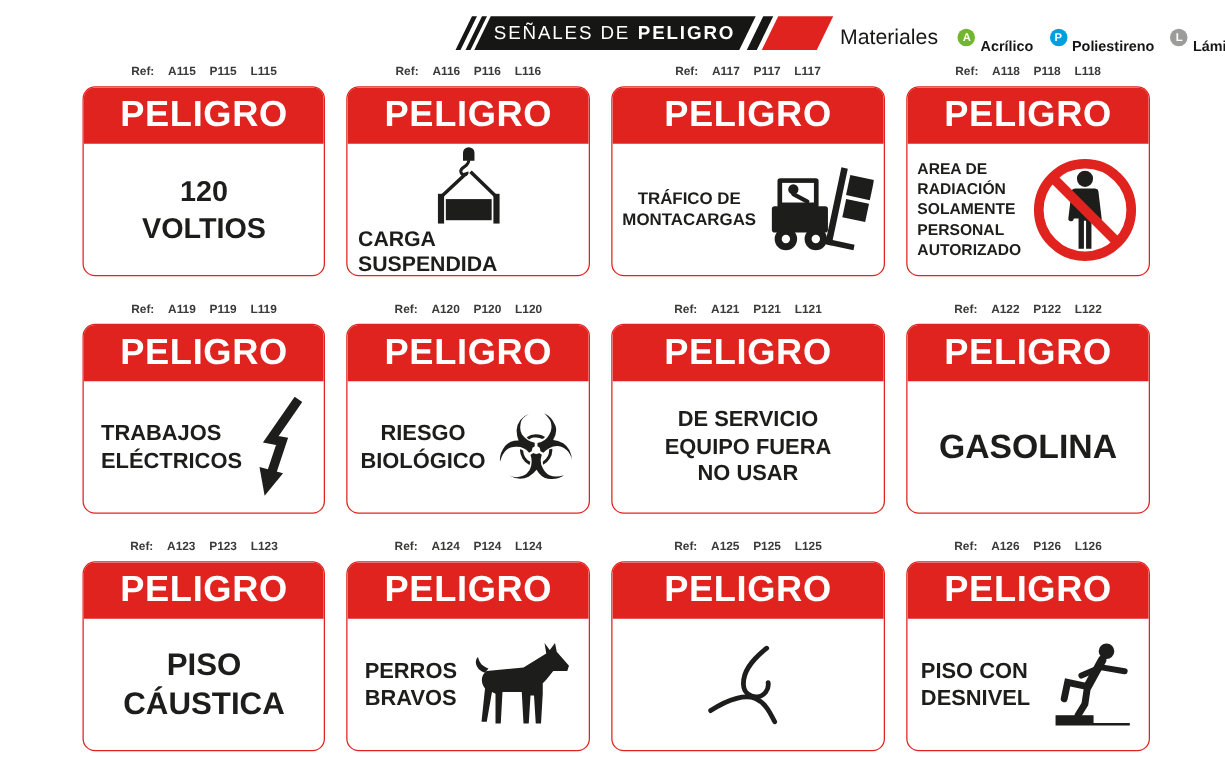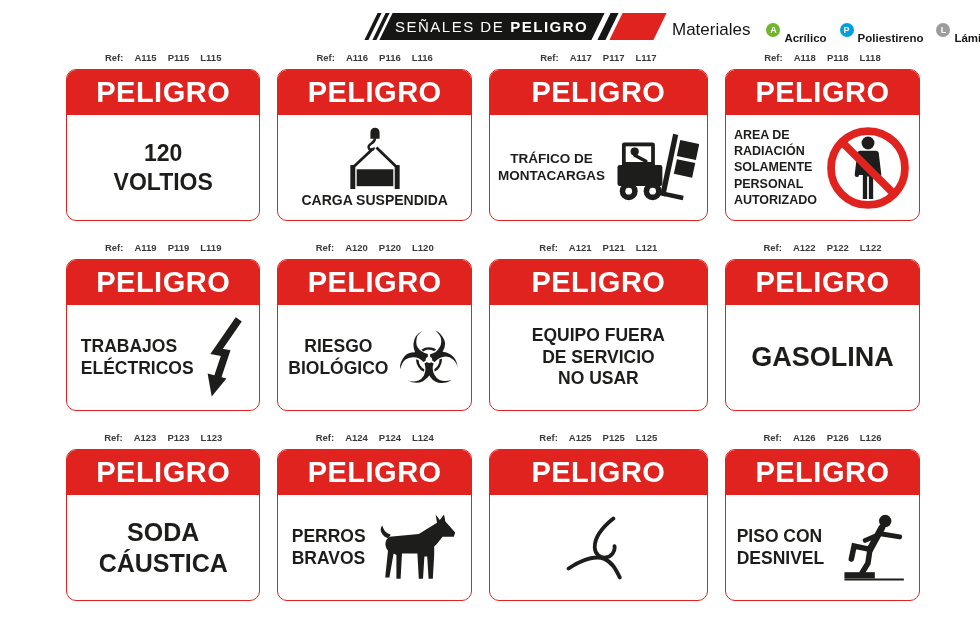--- a/index.html
+++ b/index.html
@@ -41,21 +41,21 @@
   .txt{font-weight:bold;line-height:1.22;}
   .tc{text-align:center;}
   .tl{text-align:left;}
   .t27{font-size:27px;}
   .t25{font-size:25px;}
   .t23{font-size:23px;}
   .t17{font-size:17.5px;}
   .t15{font-size:15.5px;}
   .t13{font-size:13.5px;}
   .t12{font-size:12.5px;line-height:1.3;}
-  .cap{font-size:14px;font-weight:bold;margin-top:3px;}
+  .cap{font-size:17px;font-weight:bold;margin-top:3px;}
   .bio{font-family:"DejaVu Sans",sans-serif;font-size:72px;line-height:1;color:#1d1d1b;}
   svg{display:block;}
 </style>
 </head>
 <body>
 
 <div class="page">
 
   <div class="hdr">
     <div class="skew stripe s1"></div>
@@ -254,22 +254,22 @@
           <span>A121</span>
           <span>P121</span>
           <span>L121</span>
       </div>
       <div class="card">
         <div class="card-head">
             <span>PELIGRO</span>
           </div>
         <div class="card-body col">
           <div class="txt tc t17">
+            <div>DE SERVICIO</div>
             <div>EQUIPO FUERA</div>
-            <div>DE SERVICIO</div>
             <div>NO USAR</div>
           </div>
         </div>
       </div>
     </div>
 
     <div class="cell">
       <div class="refs">
         <span>Ref:</span>
           <span>A122</span>
@@ -292,21 +292,21 @@
           <span>A123</span>
           <span>P123</span>
           <span>L123</span>
       </div>
       <div class="card">
         <div class="card-head">
             <span>PELIGRO</span>
           </div>
         <div class="card-body col">
           <div class="txt tc t25">
-            <div>SODA</div>
+            <div>PISO</div>
             <div>CÁUSTICA</div>
           </div>
         </div>
       </div>
     </div>
 
     <div class="cell">
       <div class="refs">
         <span>Ref:</span>
           <span>A124</span>

